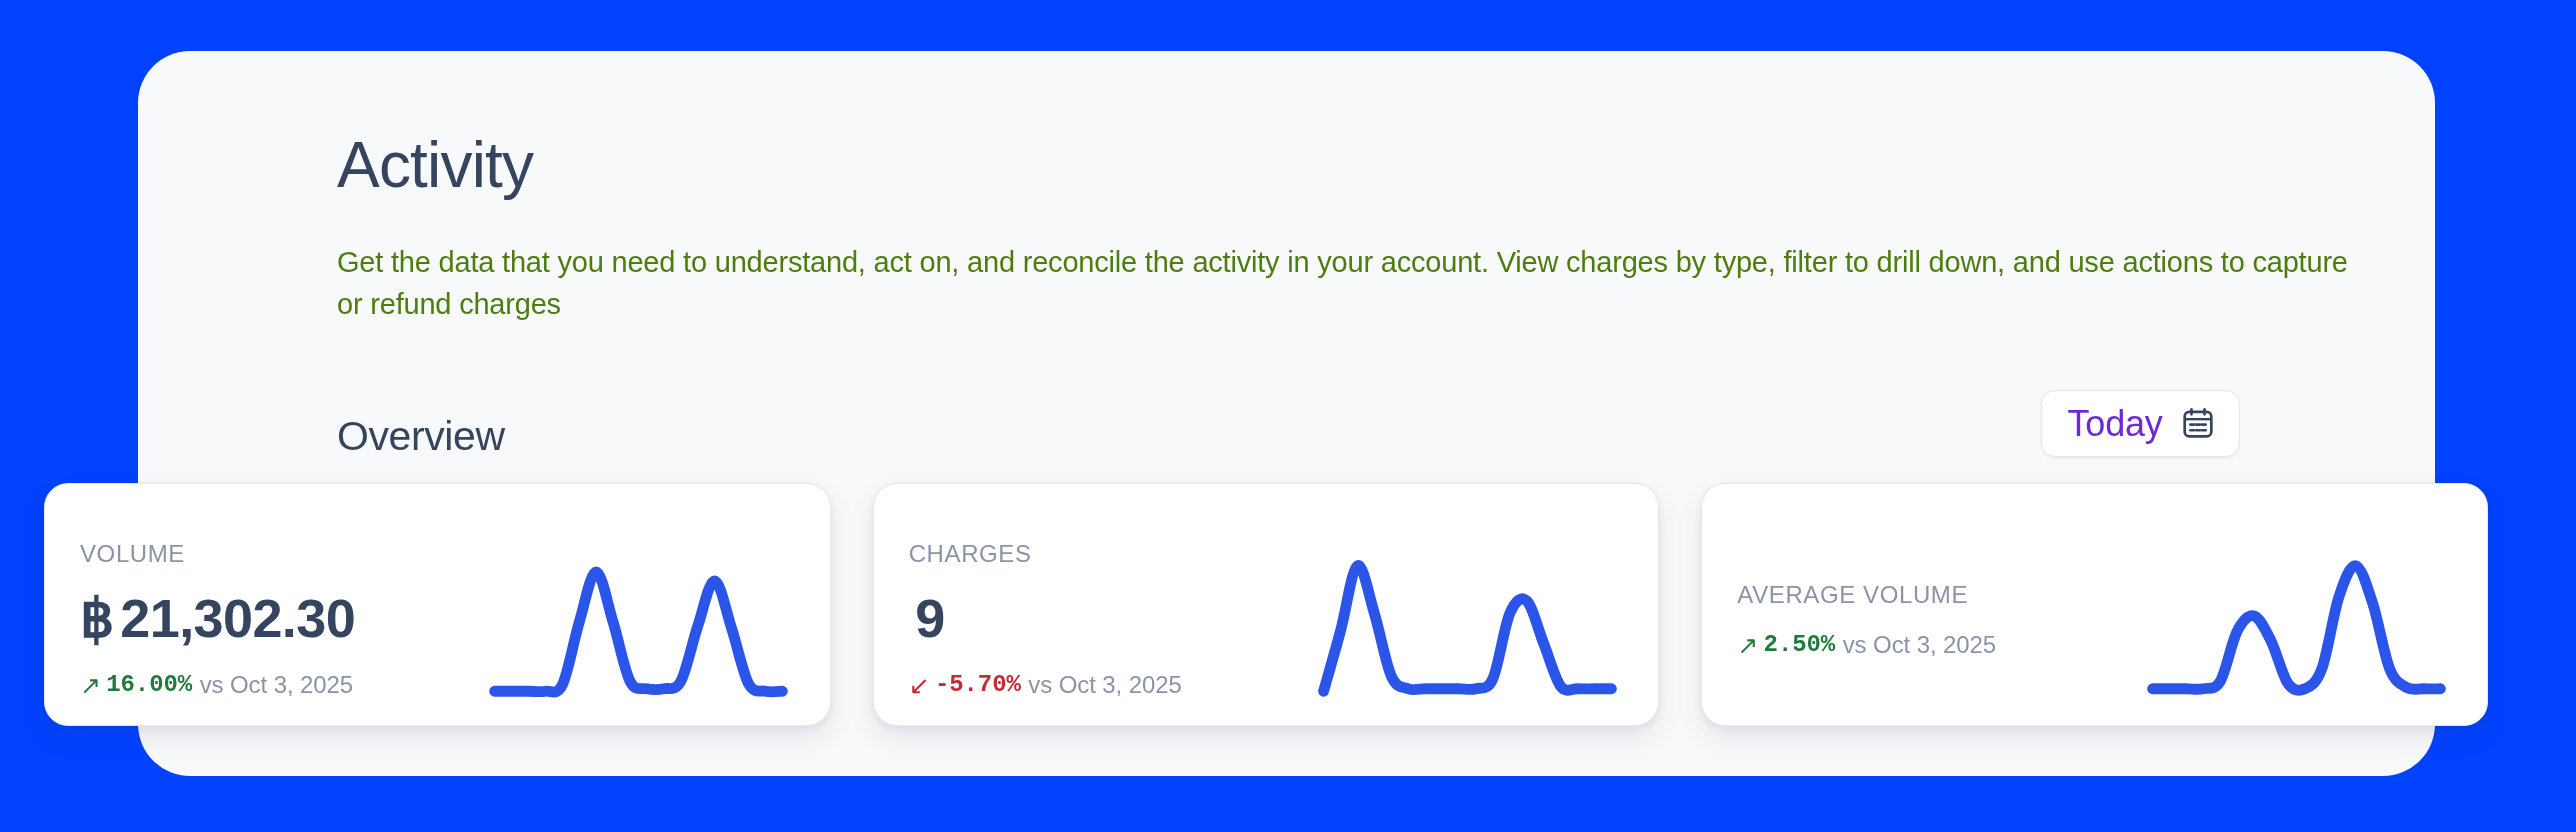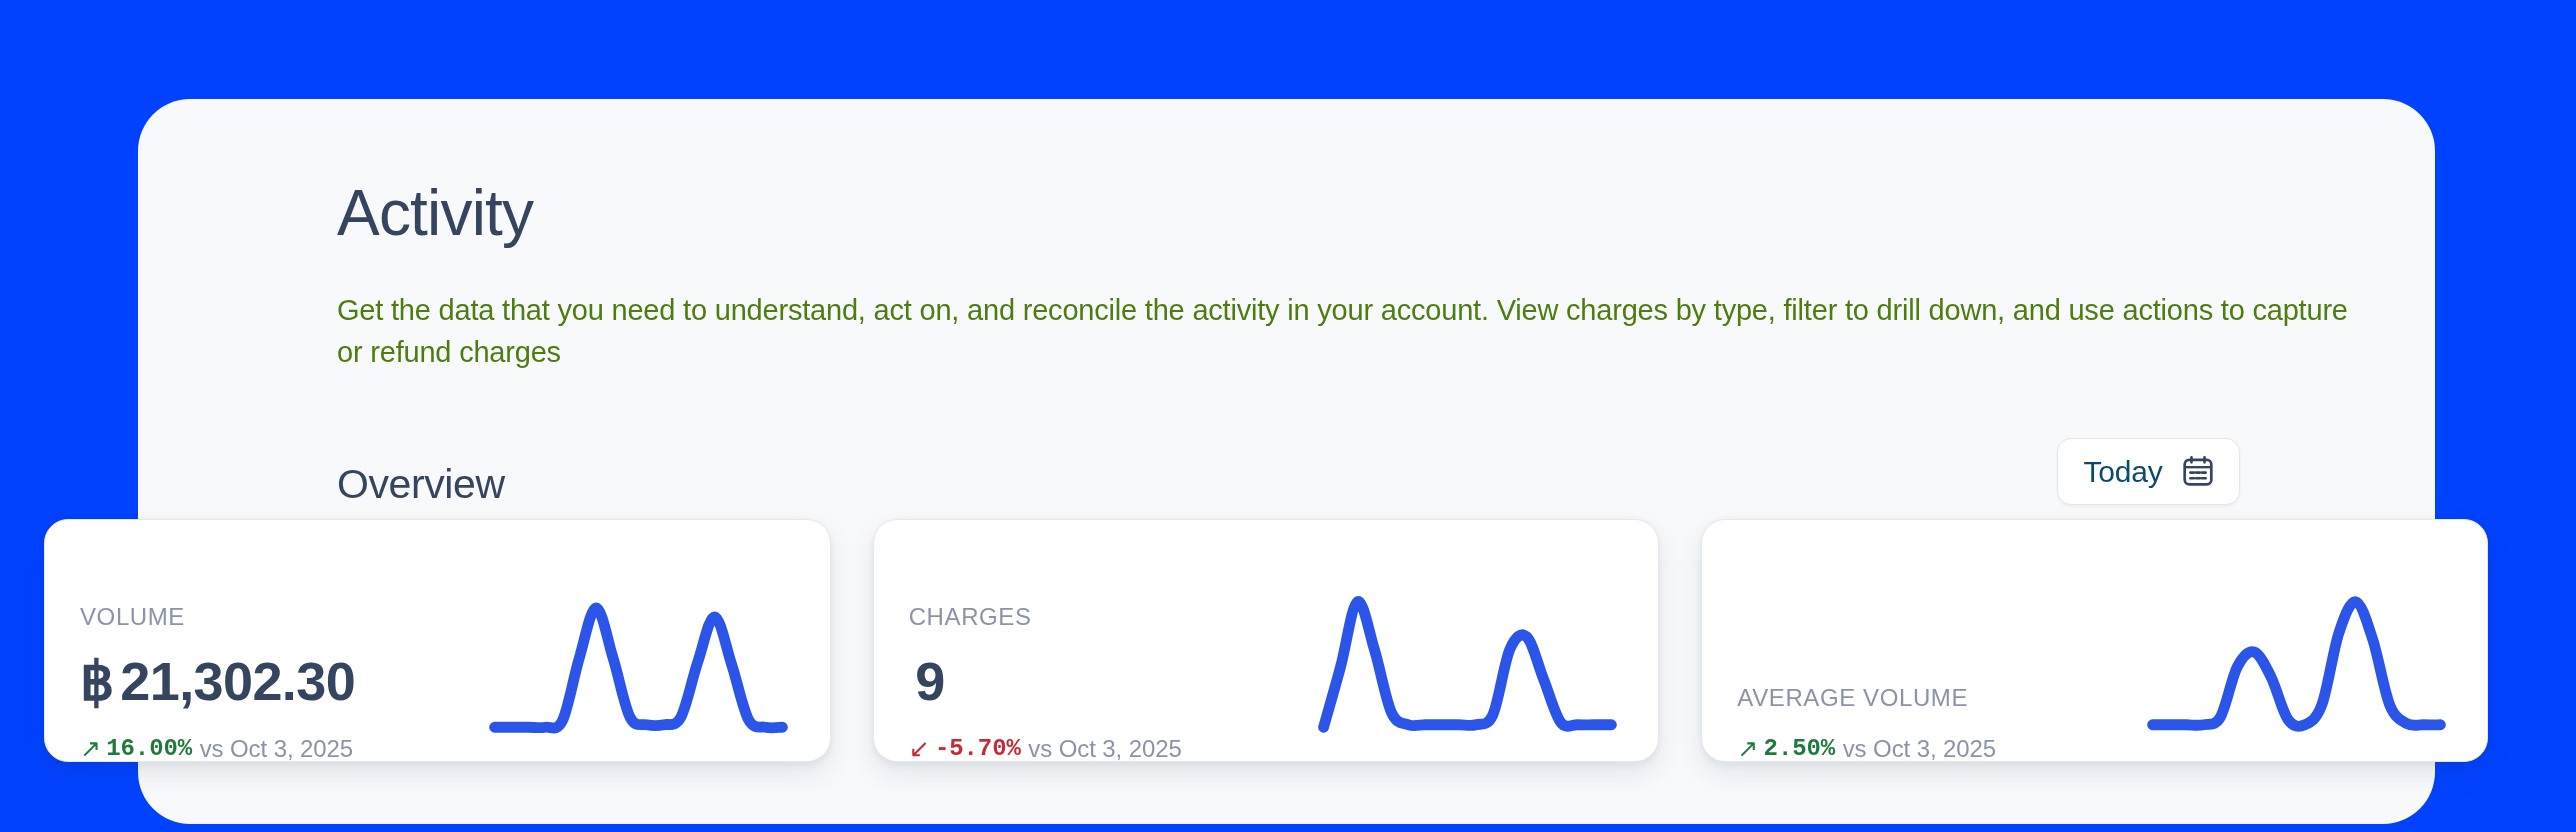--- a/index.html
+++ b/index.html
@@ -18,21 +18,20 @@
   
   .panel {
     position: absolute;
     left: 138px;
     top: 51px;
     width: 2297px;
     height: 725px;
     background: #F8F9FA;
     border-radius: 52px;
     box-sizing: border-box;
-    margin-top: 48px;
   }
 
   .panel-inner {
     position: absolute;
     left: 199px;
     top: 81px;
     right: 59px;
   }
 
   .page-title {
@@ -80,22 +79,22 @@
     gap: 18.4px;
     background: #FFFFFF;
     border: 1.6px solid #E2E6EE;
     border-radius: 14px;
     padding: 14.6px 24px 14.6px 26px;
     box-shadow: 0 1.1px 2.7px rgba(30, 45, 80, 0.05);
     cursor: pointer;
     box-sizing: border-box;
   }
   .today-label {
-    font-size: 30px;
-    color: #0c4a6e;
+    font-size: 36px;
+    color: #6d28d9;
     letter-spacing: -0.2px;
     line-height: 1;
     font-weight: 400;
   }
   .cal-icon { display: block; }
 
   
   .cards {
     position: absolute;
     top: 483px;
@@ -109,23 +108,22 @@
     background: #FFFFFF;
     border: 1.6px solid #E4E8EF;
     border-radius: 24px;
     box-shadow: 0 12px 26px rgba(39, 55, 90, 0.10),
                 0 2.2px 6.5px rgba(39, 55, 90, 0.06);
     box-sizing: border-box;
     height: 243px;
     padding: 31px 35px 0 35px;
     position: relative;
     display: flex;
-    align-items: flex-end;
+    align-items: center;
     justify-content: space-between;
-    margin-top: 36px;
   }
 
   .metric-left {
     display: flex;
     flex-direction: column;
   }
 
   .metric-label {
     font-size: 24px;
     letter-spacing: 0.6px;

